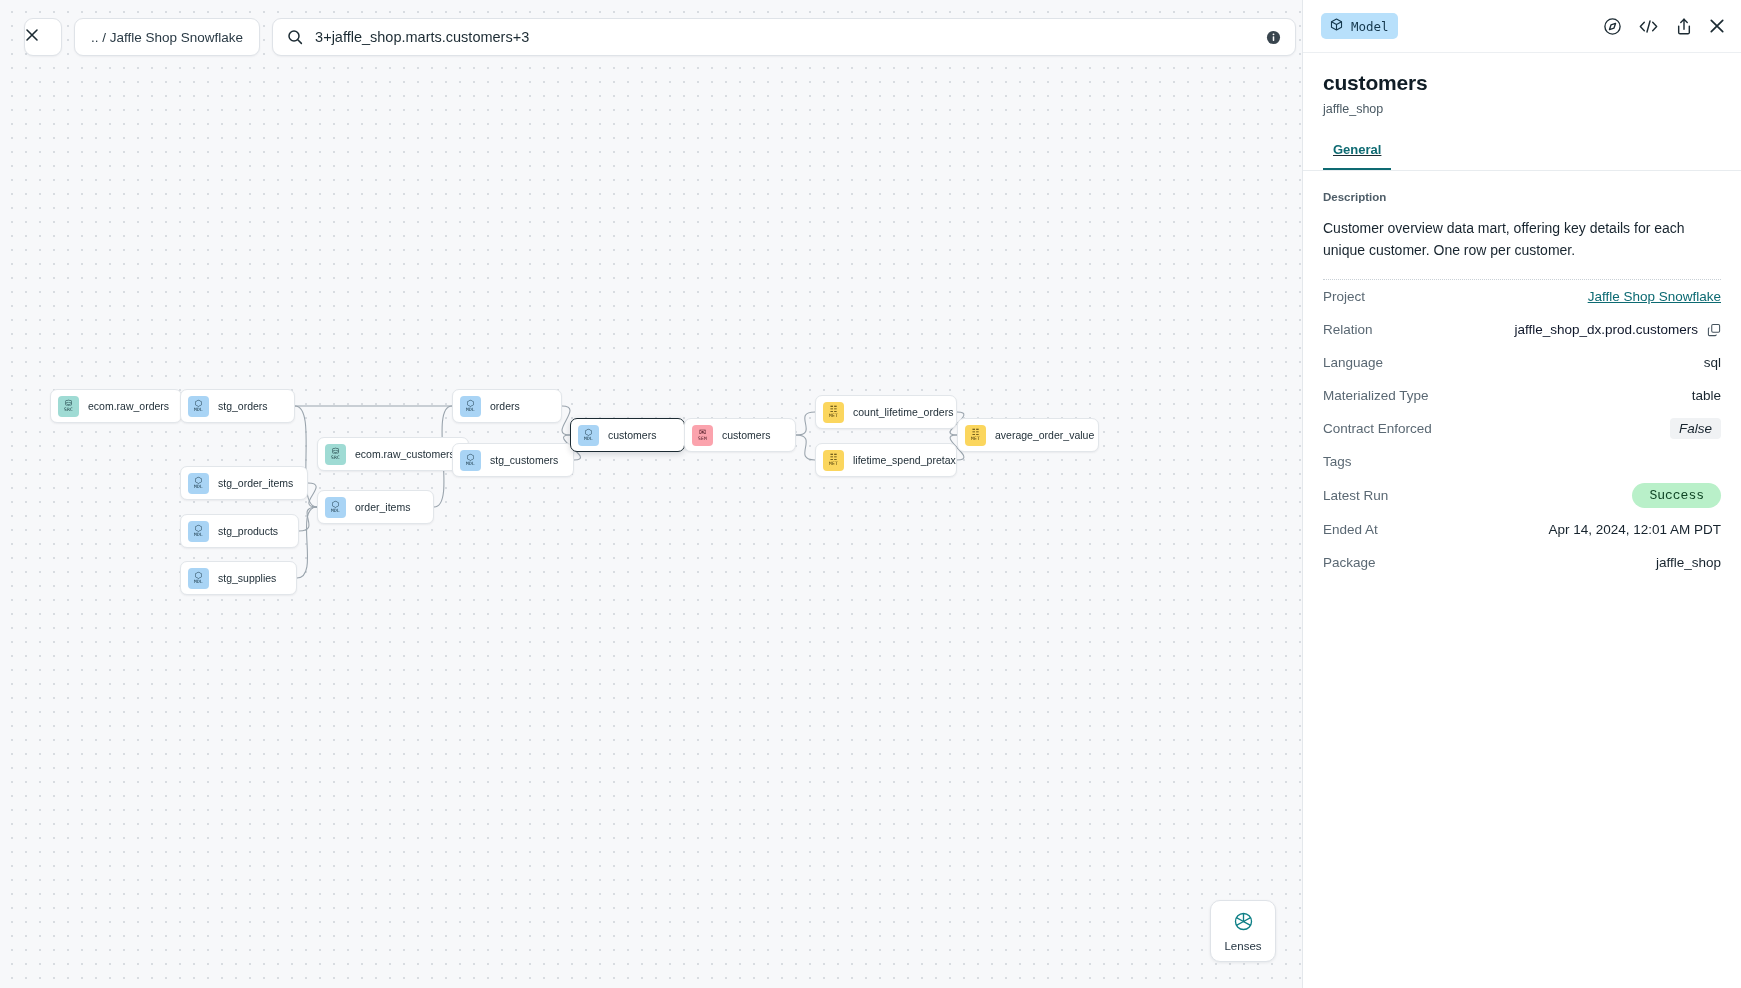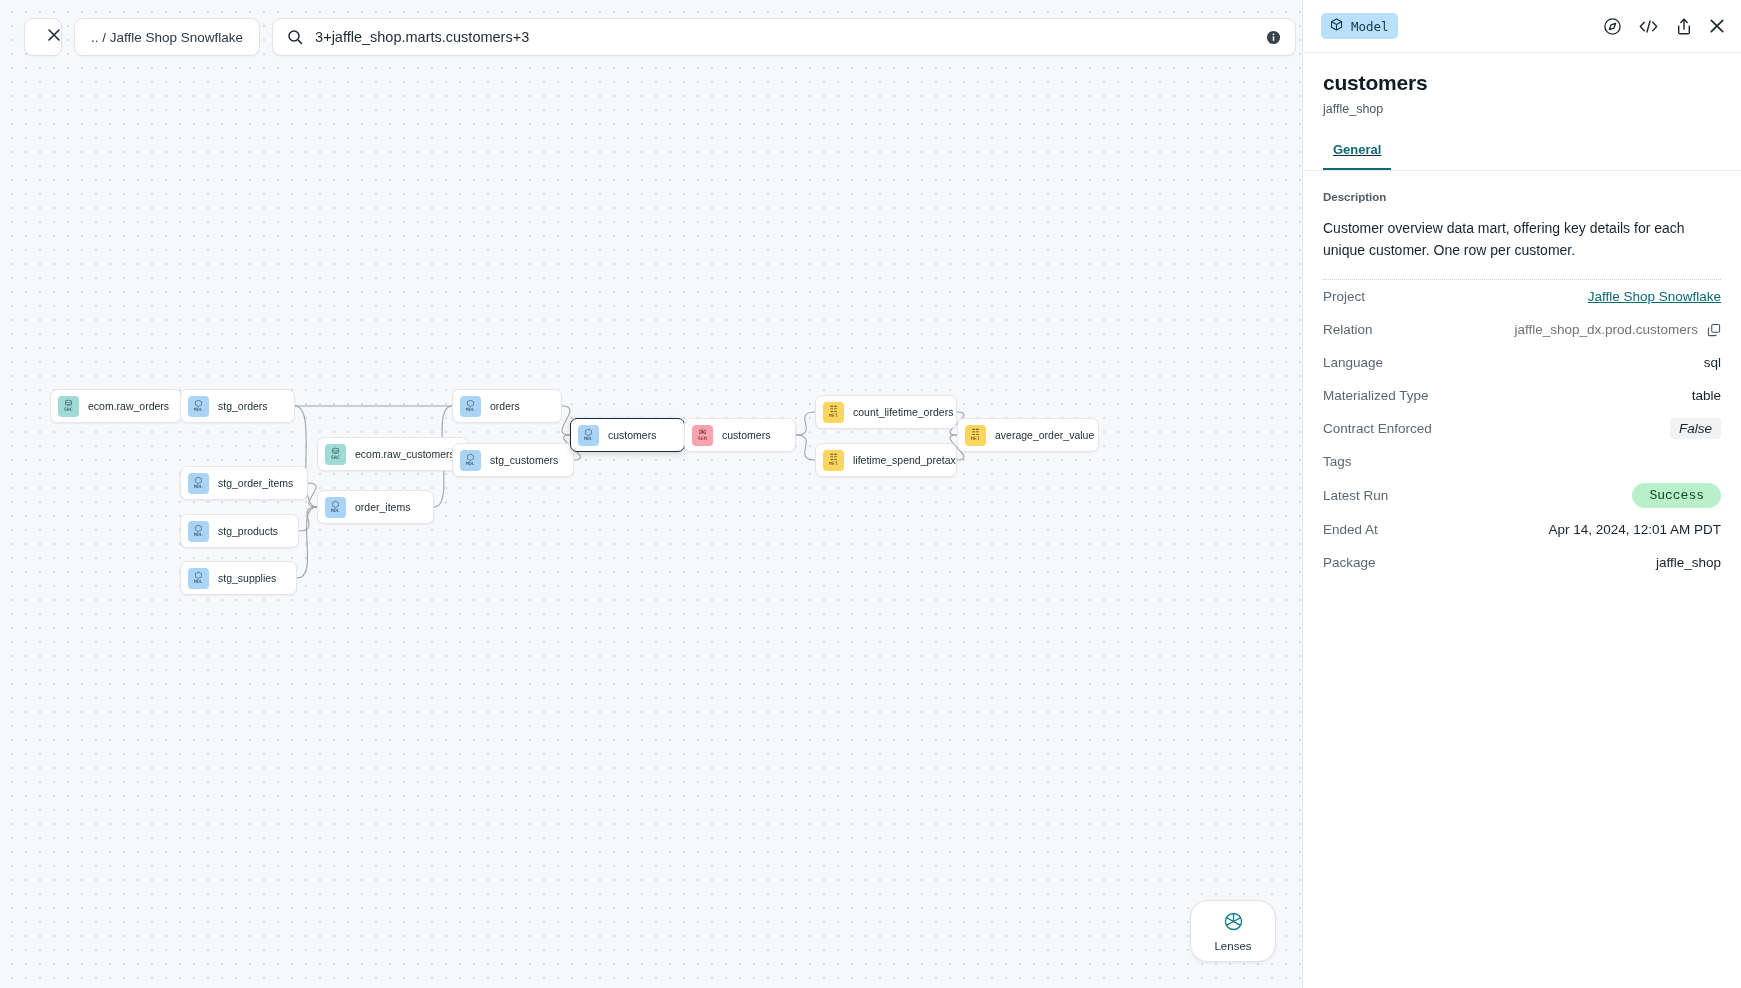--- a/index.html
+++ b/index.html
@@ -28,21 +28,21 @@
   .toolbar {
     position: absolute; top: 18px; left: 24px;
     display: flex; align-items: center; gap: 12px;
     z-index: 5;
   }
   .tb-btn {
     background: #ffffff;
     border: 1px solid #dfe3e8;
     border-radius: 9px;
     height: 38px;
-    display: flex; align-items: center; justify-content: flex-end;
+    display: flex; align-items: center; justify-content: flex-start;
     box-shadow: 0 1px 2px rgba(16,24,40,.05);
     cursor: pointer;
   }
   .tb-square { width: 38px; }
   .tb-breadcrumb {
     padding: 0 16px;
     font-size: 13.5px;
     color: #2a3a45;
     white-space: nowrap;
   }
@@ -93,24 +93,24 @@
   .badge .gl { font-size: 8.5px; line-height: 8px; }
   .badge .tg { font-size: 4.6px; letter-spacing: .2px; font-family: "DejaVu Sans Mono", monospace; margin-top: 1px; }
   .badge.src { background: #9fdbd4; color: #14343a; }
   .badge.mdl { background: #a9d4f5; color: #12303f; }
   .badge.sem { background: #fba3ad; color: #4a1520; }
   .badge.met { background: #fbd65e; color: #4a3a08; }
 
   
   .lenses {
     position: absolute; right: 26px; bottom: 26px;
-    width: 86px; height: 62px;
+    width: 66px; height: 62px;
     background: #fff;
     border: 1px solid #dfe3e8;
-    border-radius: 18px;
+    border-radius: 10px;
     display: flex; flex-direction: column;
     align-items: center; justify-content: center;
     gap: 4px;
     box-shadow: 0 1px 3px rgba(16,24,40,.08);
     cursor: pointer;
     z-index: 5;
   }
   .lenses .lbl { font-size: 11.5px; color: #253542; }
 
   
@@ -154,21 +154,21 @@
 
   .panel-body { padding: 20px 20px 0 20px; overflow: hidden; }
   .sec-label { font-size: 11.5px; font-weight: bold; color: #4e5d68; }
   .desc { font-size: 14px; line-height: 1.58; color: #17242e; margin-top: 14px; }
   .divider { border-top: 1px dotted #c9d0d6; margin: 18px 0 0 0; }
 
   .kv { display: flex; align-items: center; justify-content: space-between; min-height: 33px; padding: 5px 0; }
   .k { font-size: 13.5px; color: #5a6873; }
   .v { font-size: 13.5px; color: #17242e; text-align: right; }
   .v.link { color: #0c6a72; text-decoration: underline; cursor: pointer; }
-  .v.plain-link { color: #737373; text-decoration: none; }
+  .v.plain-link { color: #0f172a; text-decoration: none; }
   .v-wrap { display: flex; align-items: center; gap: 9px; justify-content: flex-end; }
   .pill-grey { background: #f0f2f4; border-radius: 4px; padding: 3px 9px; font-size: 13.5px; color: #17242e; font-style: italic; }
   .pill-green { background: #b9f0c9; color: #0f4424; border-radius: 999px; padding: 5px 17px; font-size: 13px; font-family: Liberation Mono, monospace; }
   .copy-ic { cursor: pointer; display: flex; }
 </style>
 </head>
 <body>
 
 <div id="app">
 

